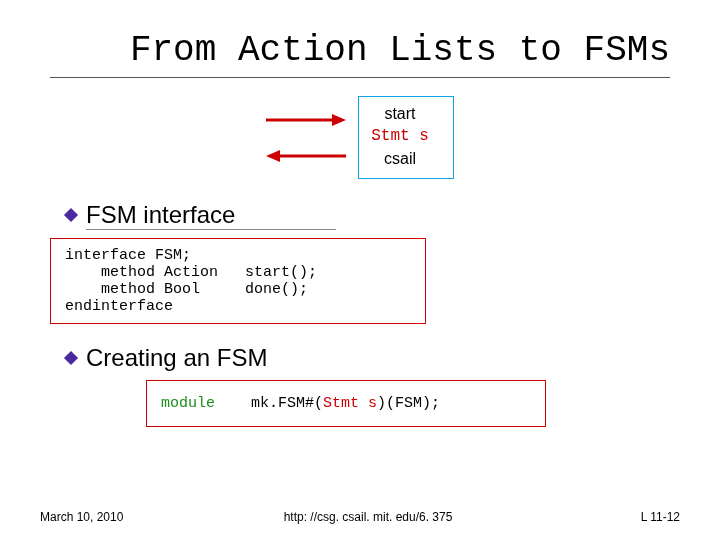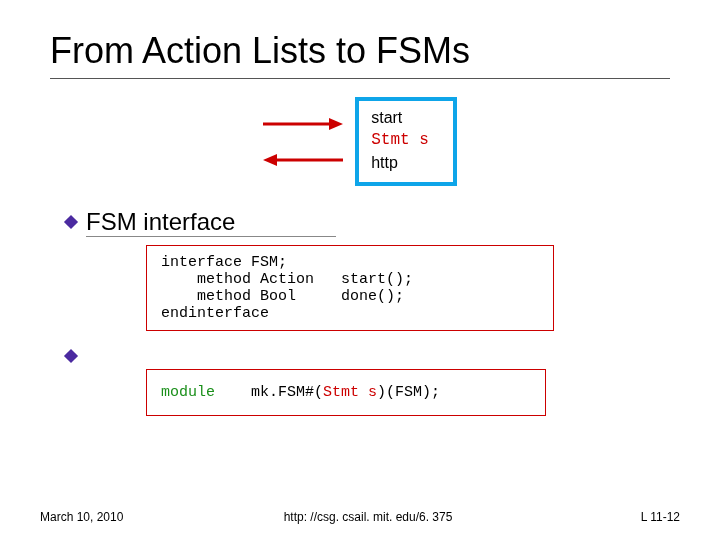--- a/index.html
+++ b/index.html
@@ -1,32 +1,32 @@
 <!DOCTYPE html>
 <html><head>
 <meta charset="utf-8">
 <style>
   * { box-sizing: border-box; margin: 0; padding: 0; }
   html, body { width: 720px; height: 540px; background: #fff; font-family: Verdana, Geneva, sans-serif; }
   body { position: relative; padding: 30px 50px 0 50px; }
 
-  .title { font-size: 36px; color: #000; font-weight: normal; font-family: Liberation Sans, sans-serif; }
+  .title { font-size: 36px; color: #000; font-weight: normal; font-family: Liberation Mono, monospace; text-align: right; }
   .title-underline { border-bottom: 1px solid #555; margin-top: 6px; width: 620px; }
 
   .diagram { margin: 18px auto 22px auto; width: 420px; display: flex; align-items: center; justify-content: center; gap: 0; }
   .arrows { display: flex; flex-direction: column; gap: 24px; margin-right: 12px; }
-  .box { border: 4px solid #0ea5e9; padding: 6px 24px 8px 12px; font-size: 16px; line-height: 1.4; }
+  .box { border: 1px solid #0ea5e9; padding: 6px 24px 8px 12px; font-size: 16px; line-height: 1.4; text-align: center; }
   .box .stmt { color: #c00; font-family: "Courier New", monospace; white-space: pre; }
 
   .bullet-row { display: flex; align-items: center; gap: 10px; margin-top: 1px; margin-left: 16px; }
   .diamond { width: 10px; height: 10px; background: #4b2aa0; transform: rotate(45deg); flex: 0 0 10px; }
   .bullet-text { font-size: 24px; font-family: "Comic Sans MS", "Trebuchet MS", Verdana, sans-serif; }
   .bullet-underline { border-bottom: 1px solid #888; width: 250px; margin-left: 36px; margin-bottom: 8px; }
 
-  .codebox { border: 1px solid #c00; margin-left: 96px; padding: 8px 14px; font-family: "Courier New", monospace; font-size: 15px; color: #000; white-space: pre; width: 408px; }
+  .codebox { border: 1px solid #c00; padding: 8px 14px; font-family: "Courier New", monospace; font-size: 15px; color: #000; white-space: pre; width: 376px; }
   .codebox2 { border: 1px solid #c00; margin-left: 96px; margin-top: 8px; padding: 14px 14px; font-family: "Courier New", monospace; font-size: 15px; white-space: pre; width: 400px; }
   .codebox2 .green { color: #1a8f1a; }
   .codebox2 .red { color: #c00; }
 
   .footer { position: absolute; bottom: 16px; left: 0; right: 0; display: flex; justify-content: space-between; align-items: flex-end; padding: 0 40px; font-size: 12px; font-family: Verdana, sans-serif; gap: 43px; }
   .footer .center { position: absolute; left: 50%; transform: translateX(-50%); padding-left: 16px; }
 
   svg.arrow { display: block; }
 </style>
 </head>
@@ -42,37 +42,38 @@
       <polygon points="66,0 80,6 66,12" fill="#c00"></polygon>
     </svg>
     <svg class="arrow" width="80" height="12">
       <line x1="14" y1="6" x2="80" y2="6" stroke="#c00" stroke-width="3"></line>
       <polygon points="14,0 0,6 14,12" fill="#c00"></polygon>
     </svg>
   </div>
   <div class="box">
     <div>start</div>
     <div class="stmt">Stmt s</div>
-    <div>http</div>
+    <div>csail</div>
   </div>
 </div>
 
 <div class="bullet-row">
   <div class="diamond"></div>
   <div class="bullet-text">FSM interface</div>
 </div>
 <div class="bullet-underline"></div>
 
 <pre class="codebox">interface FSM;
     method Action   start();
     method Bool     done();
 endinterface</pre>
 
 <div class="bullet-row" style="margin-top:20px;">
   <div class="diamond"></div>
+  <div class="bullet-text">Creating an FSM</div>
 </div>
 
 <div class="codebox2"><span class="green">module</span><span>    mk.FSM#(</span><span class="red">Stmt s</span><span>)(FSM);</span></div>
 
 <div class="footer">
   <div>March 10, 2010</div>
   <div class="center">http: //csg. csail. mit. edu/6. 375</div>
   <div>L 11-12</div>
 </div>
 

